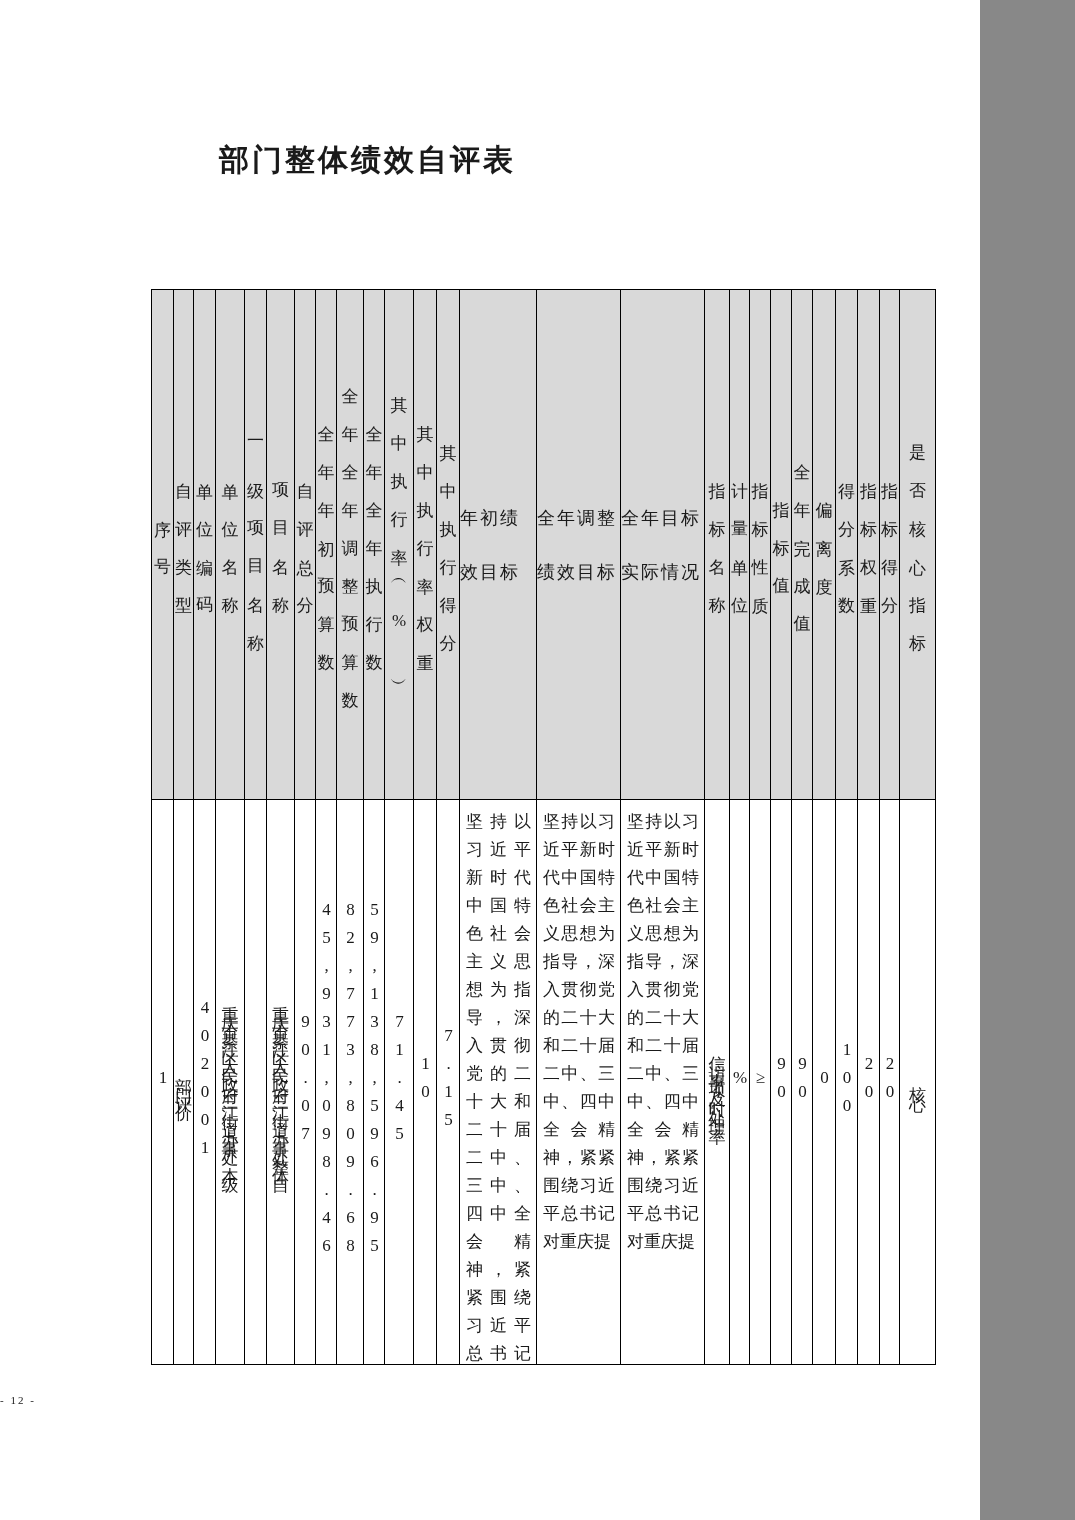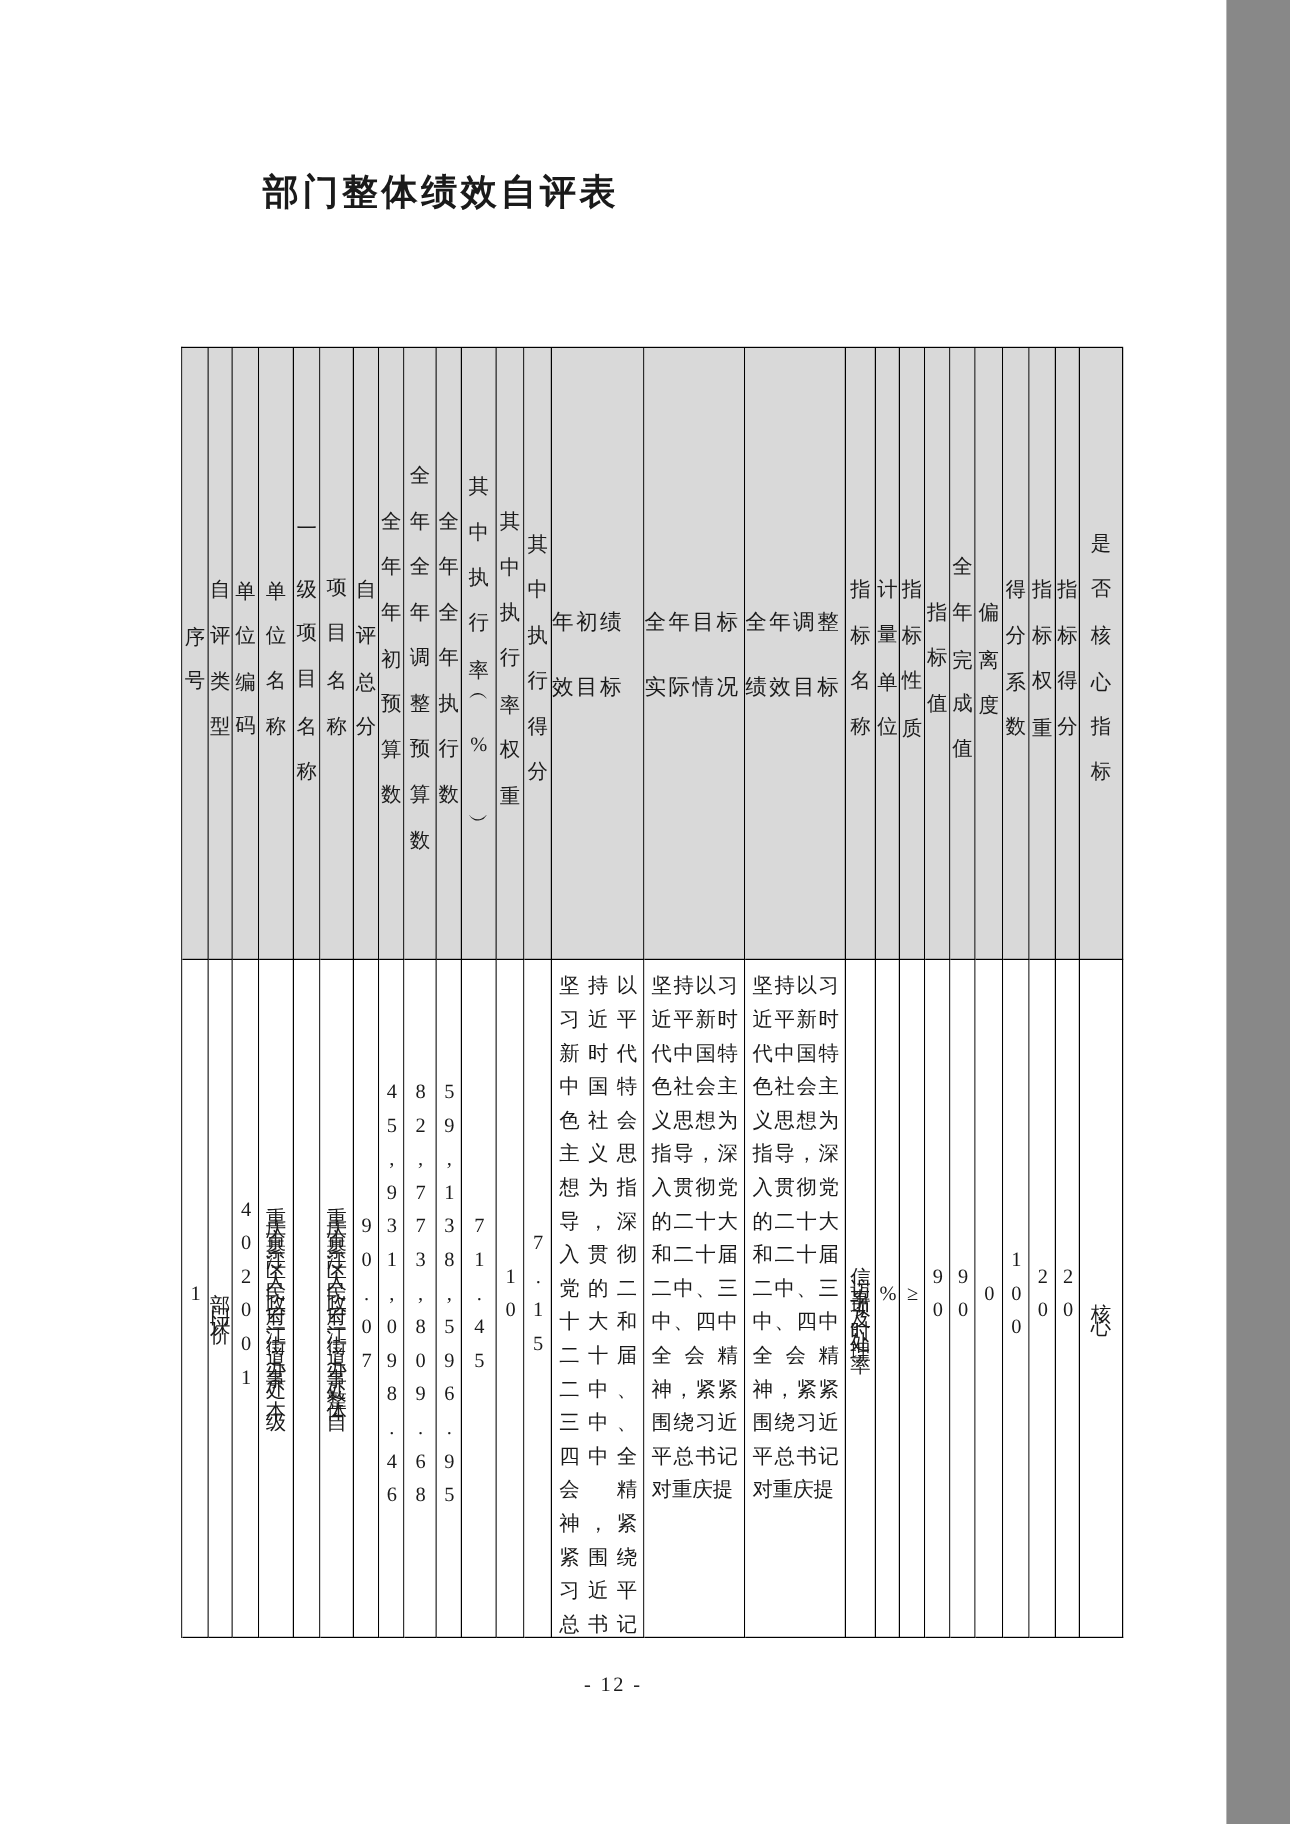--- a/index.html
+++ b/index.html
@@ -1,22 +1,23 @@
 <!DOCTYPE html>
 <html><head>
 <meta charset="utf-8">
 <style>
   html,body{margin:0;padding:0;background:#888;}
   .page{
     position:relative;
-    width:1022px;height:1520px;
+    width:944px;height:1520px;
     background:#ffffff;
     font-family:"Liberation Serif","DejaVu Serif",serif;
     color:#1a1a1a;
     overflow:hidden;
+    padding-left:36px;
   }
   .doc-title{
     position:absolute;left:219px;top:140px;
     font-size:30px;font-weight:bold;letter-spacing:3px;
     margin:0;
   }
   .eval-table{
     position:absolute;left:151px;top:289px;
     display:grid;
     grid-template-rows:510px 565px;
@@ -51,21 +52,21 @@
   .td.goal{
     align-items:flex-start;justify-content:flex-start;
     padding:8px 5px 0 6px;
   }
   .td.goal .gtext{
     font-size:17px;line-height:28px;
     text-align:justify;display:block;width:100%;
   }
   .page-footer{
     position:absolute;left:0;top:1394px;width:100%;
-    text-align:center;font-size:17px;letter-spacing:2px;
+    font-size:11px;letter-spacing:2px;
   }
 </style>
 </head>
 <body>
 
 <div class="page">
   <h1 class="doc-title">部门整体绩效自评表</h1>
 
   <div class="eval-table" id="evalTable" style="grid-template-columns: 22px 20px 22px 29px 22px 28px 21px 21px 27px 21px 29px 23px 23px 77px 84px 84px 25px 20px 21px 21px 21px 23px 22px 22px 20px 36px;">
       <div class="cell th">
@@ -104,24 +105,24 @@
       <div class="cell th">
         <span class="vtext">其中执行率权重</span>
       </div>
       <div class="cell th">
         <span class="vtext">其中执行得分</span>
       </div>
       <div class="cell th hwrap">
         <span class="htext">年初绩效目标</span>
       </div>
       <div class="cell th hwrap">
+        <span class="htext">全年调整绩效目标</span>
+      </div>
+      <div class="cell th hwrap">
         <span class="htext">全年目标实际情况</span>
-      </div>
-      <div class="cell th hwrap">
-        <span class="htext">全年调整绩效目标</span>
       </div>
       <div class="cell th">
         <span class="vtext">指标名称</span>
       </div>
       <div class="cell th">
         <span class="vtext">计量单位</span>
       </div>
       <div class="cell th">
         <span class="vtext">指标性质</span>
       </div>

